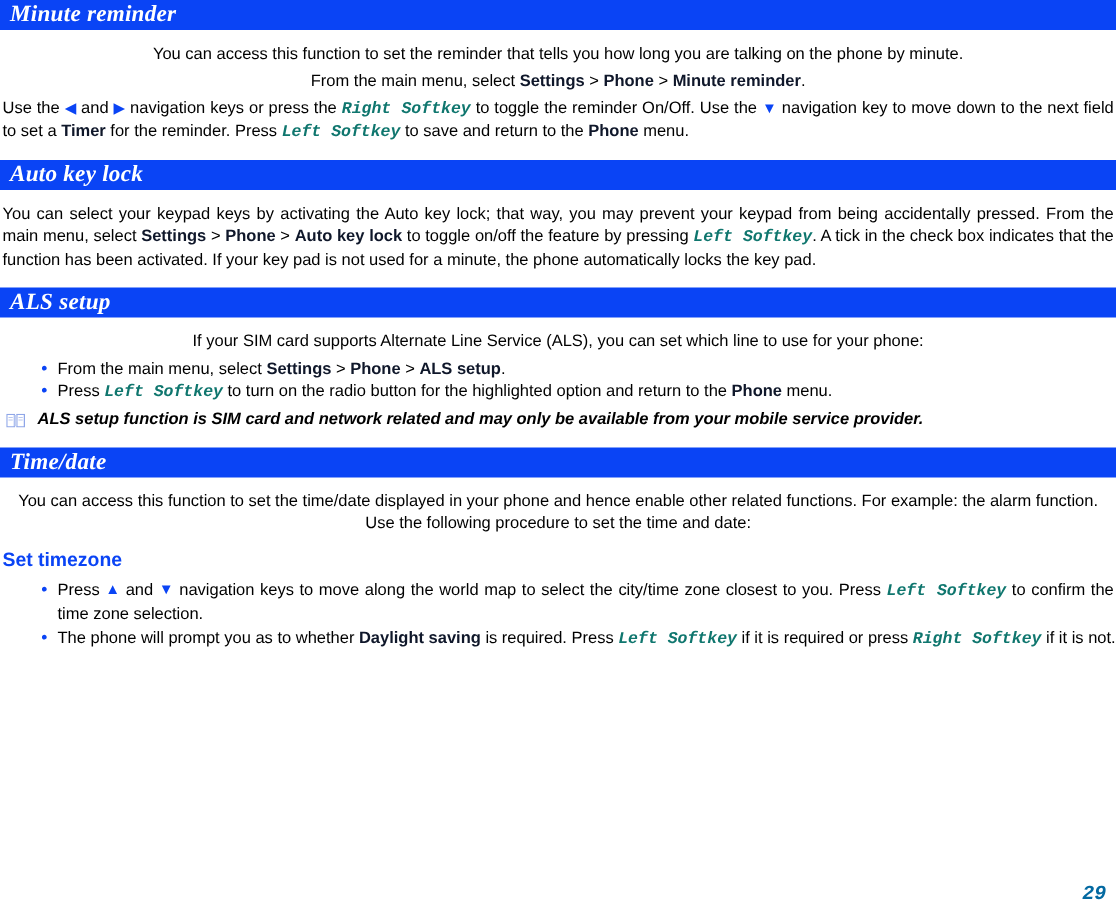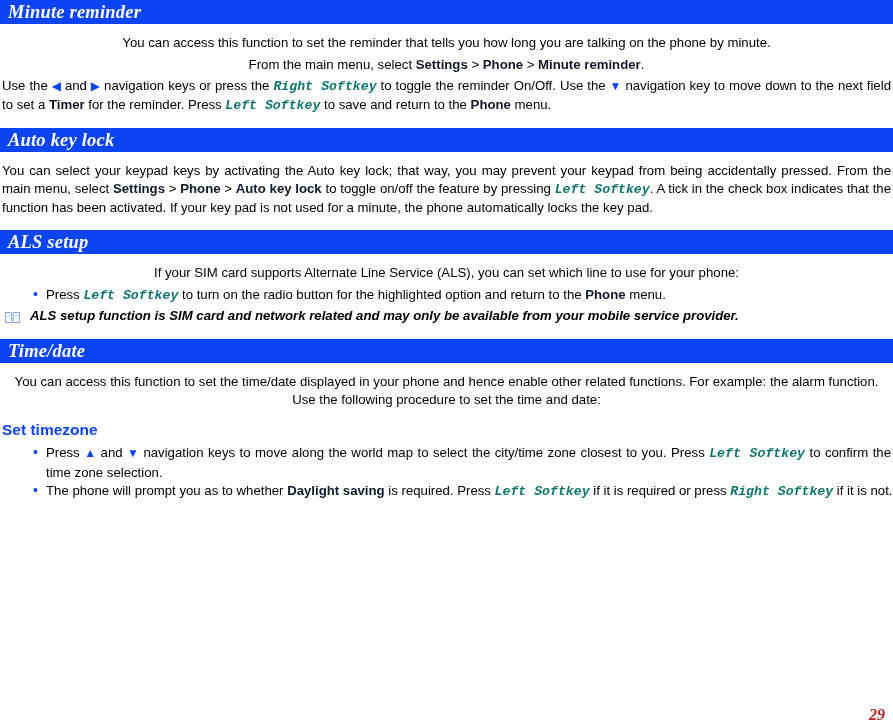--- a/index.html
+++ b/index.html
@@ -127,25 +127,25 @@
   .sp4  { height: 4px; }
   .sp10 { height: 10px; }
   .sp12 { height: 12px; }
   .sp14 { height: 14px; }
 
   
   .page-number {
     position: absolute;
     right: 8px;
     bottom: 2px;
-    font-family: Liberation Serif, serif;
+    font-family: Liberation Mono, monospace;
     font-style: italic;
     font-weight: bold;
     font-size: 16px;
-    color: #b91c1c;
+    color: #0369a1;
   }
 </style>
 </head>
 <body>
 
 <div class="section-bar">Minute reminder</div>
 
 <div class="sp10"></div>
 
 <p class="para">You can access this function to set the reminder that tells you how long you are talking on the phone by minute.</p>
@@ -170,20 +170,21 @@
 
 <div class="section-bar">ALS setup</div>
 
 <div class="sp10"></div>
 
 <p class="para">If your SIM card supports Alternate Line Service (ALS), you can set which line to use for your phone:</p>
 
 <div class="sp4"></div>
 
 <ul class="bullets">
+  <li>From the main menu, select <span class="menu">Settings</span> &gt; <span class="menu">Phone</span> &gt; <span class="menu">ALS setup</span>.</li>
   <li>Press <span class="softkey">Left Softkey</span>  to turn on the radio button for the highlighted option and return to the <span class="menu">Phone</span> menu.</li>
 </ul>
 
 <div class="note">
   <span class="book-icon">
     <svg width="15" height="11" viewBox="0 0 15 11" xmlns="http://www.w3.org/2000/svg">
       <rect x="0.5" y="0.5" width="6" height="10" fill="#ffffff" stroke="#8fa6e8" stroke-width="1"></rect>
       <rect x="8.5" y="0.5" width="6" height="10" fill="#ffffff" stroke="#8fa6e8" stroke-width="1"></rect>
       <rect x="6.5" y="1" width="2" height="9" fill="#c3d0f2"></rect>
       <line x1="1.8" y1="3" x2="5.2" y2="3" stroke="#b9c7ef" stroke-width="0.8"></line>

